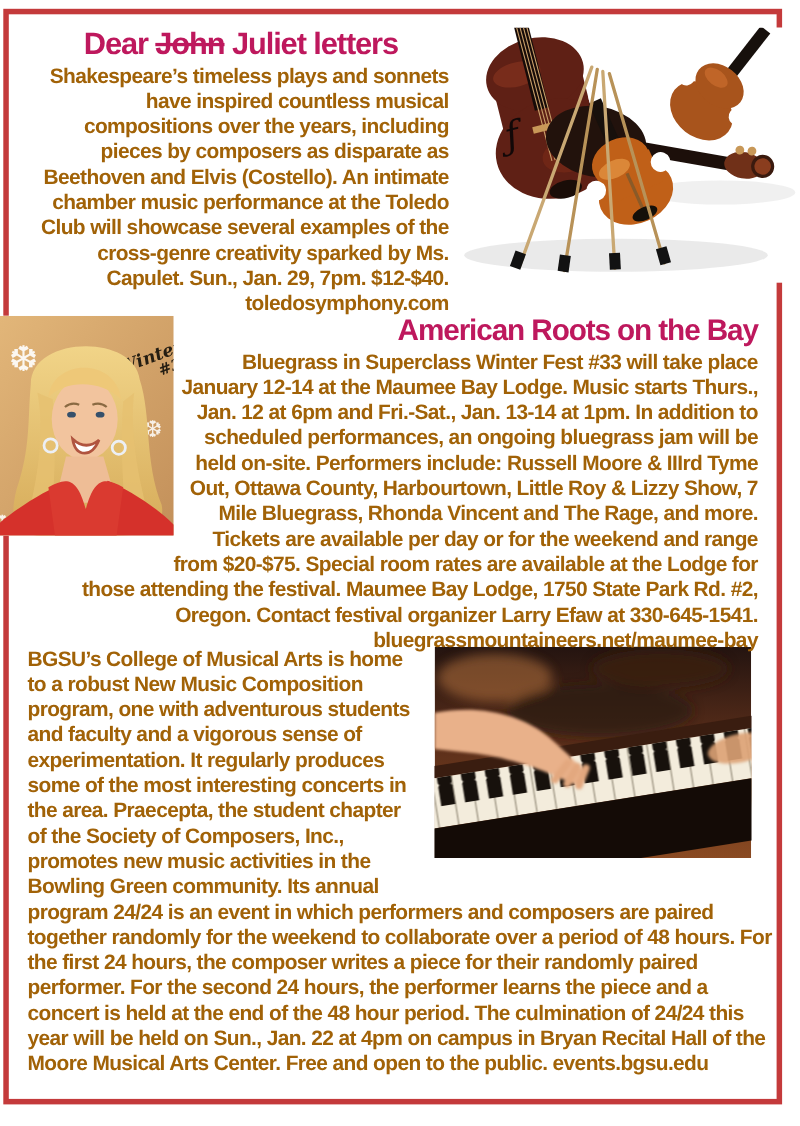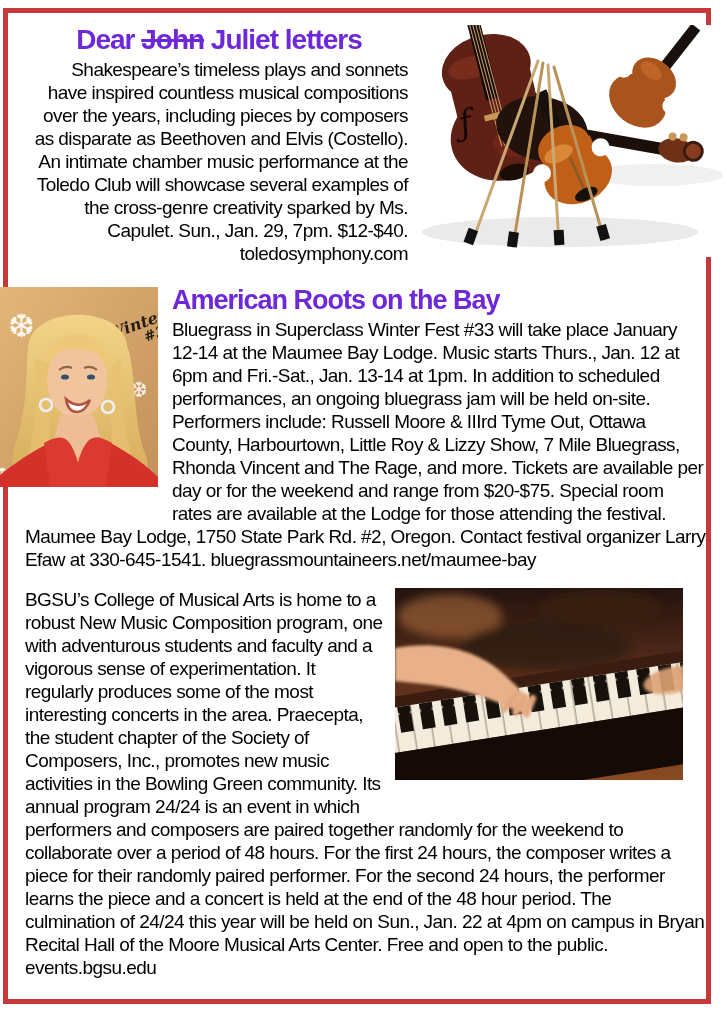--- a/index.html
+++ b/index.html
@@ -29,34 +29,35 @@
   #photo-singer  { left: 0px;  top: 287px; width: 158px; height: 200px; }
   #photo-piano   { left: 395px; top: 588px; width: 288px; height: 192px; }
 
   .article { position: absolute; z-index: 3; }
   .headline {
     margin: 0 0 3px 0;
     font-size: 28px;
     line-height: 31px;
     font-weight: bold;
     letter-spacing: -1px;
-    color: #6d28d9;
+    color: #be185d;
   }
   .bodytext {
     margin: 0;
     font-size: 19px;
     line-height: 23px;
     letter-spacing: -0.55px;
-    color: #000000;
+    color: #a16207;
+    font-weight: bold;
   }
   #article-1 { left: 30px; top: 24px; width: 378px; }
   #article-1 .headline { text-align: center; }
   #article-1 .bodytext { text-align: right; }
 
-  #article-2 { left: 25px; top: 286px; width: 681px; }
+  #article-2 { left: 8px; top: 286px; width: 681px; text-align: right; }
   #article-2 .headline { font-size: 27px; line-height: 29px; }
   .wrap-spacer-left { float: left; width: 147px; height: 226px; }
 
   #article-3 { left: 25px; top: 588px; width: 681px; }
   #article-3 .headline { font-size: 27px; line-height: 29px; }
   .wrap-spacer-right { float: right; width: 321px; height: 213px; }
 
   .struck { text-decoration: line-through; text-decoration-thickness: 3px; }
 </style>
 </head>

